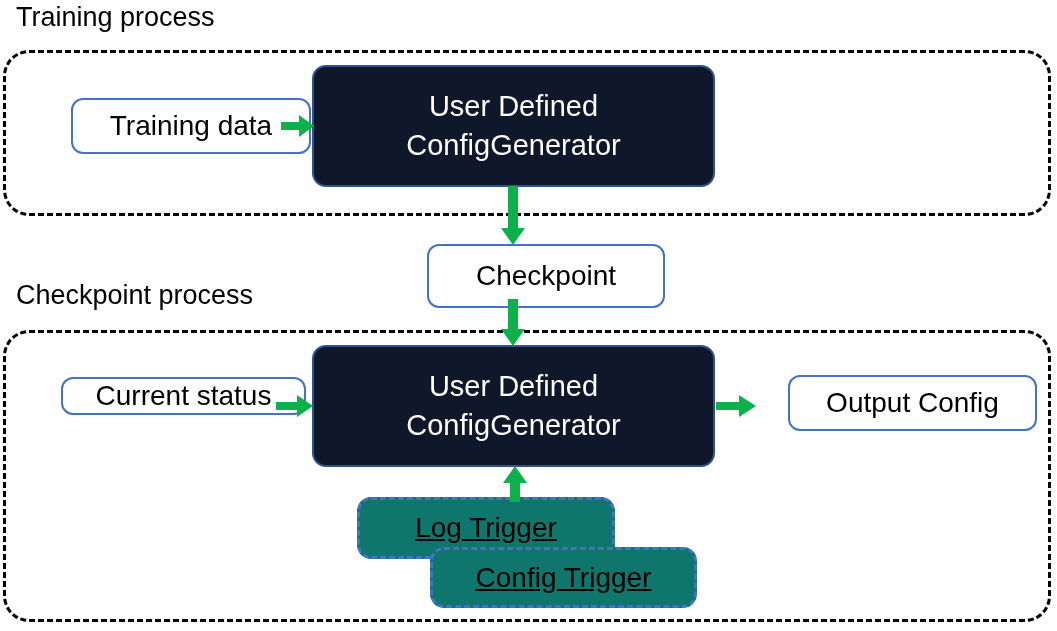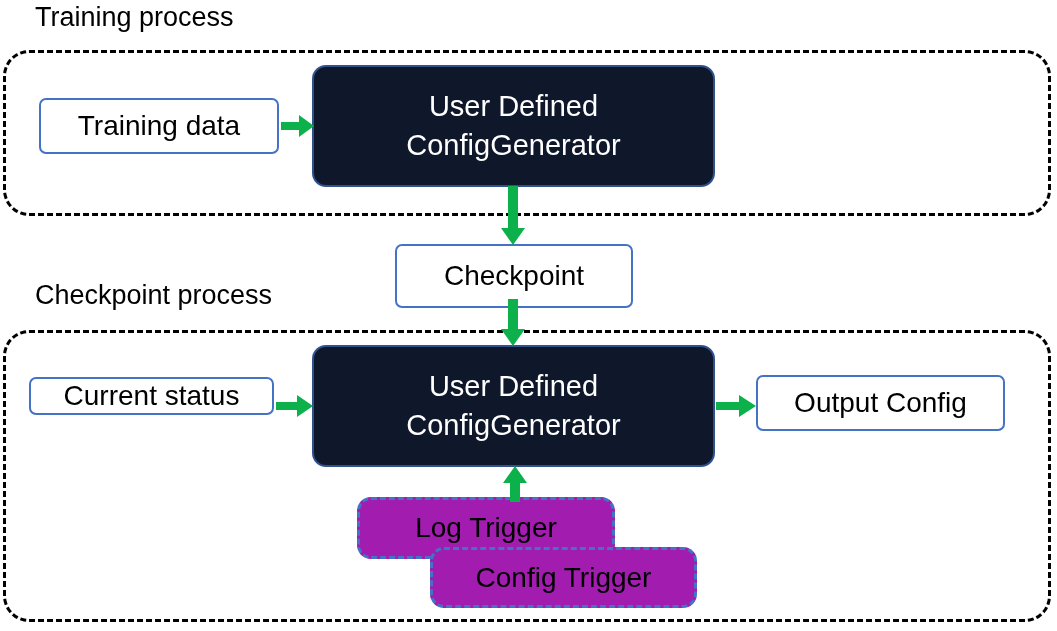--- a/index.html
+++ b/index.html
@@ -19,21 +19,20 @@
   }
 
   
   .section-title {
     position: absolute;
     font-size: 27px;
     line-height: 1;
     color: #000000;
     white-space: nowrap;
     font-family: "Liberation Sans", sans-serif;
-    margin-left: 19px;
   }
   #title-training { left: 16px; top: 4px; }
   #title-inference { left: 16px; top: 282px; }
 
   
   .process-box {
     position: absolute;
     border: 3px dashed #000000;
     border-radius: 26px;
     box-sizing: border-box;
@@ -41,28 +40,29 @@
   }
   #box-training  { left: 3px;  top: 50px;  width: 1048px; height: 166px; }
   #box-inference { left: 3px;  top: 330px; width: 1048px; height: 292px; }
 
   
   .node {
     position: absolute;
     box-sizing: border-box;
     background: #ffffff;
     border: 2px solid #4472C4;
-    border-radius: 7px;
+    border-radius: 12px;
     display: flex;
     align-items: center;
     justify-content: center;
     color: #000000;
     font-size: 28px;
     font-family: "Liberation Sans", sans-serif;
     white-space: nowrap;
+    margin-left: 32px;
   }
   #node-training-data { left: 39px;  top: 98px;  width: 240px; height: 56px; }
   #node-checkpoint    { left: 395px; top: 244px; width: 238px; height: 64px; }
   #node-current-status{ left: 29px;  top: 377px; width: 245px; height: 38px; }
   #node-output-config { left: 756px; top: 375px; width: 249px; height: 56px; }
 
   
   .gen-box {
     position: absolute;
     box-sizing: border-box;
@@ -80,30 +80,31 @@
     white-space: nowrap;
     z-index: 3;
   }
   #gen-training  { left: 312px; top: 65px;  width: 403px; height: 122px; }
   #gen-inference { left: 312px; top: 345px; width: 403px; height: 122px; }
 
   
   .trigger {
     position: absolute;
     box-sizing: border-box;
-    background: #a21caf;
+    background: #0f766e;
     border: 3px dashed #4472C4;
     border-radius: 14px;
     display: flex;
     align-items: center;
     justify-content: center;
     color: #000000;
     font-size: 28px;
     font-family: "Liberation Sans", sans-serif;
     white-space: nowrap;
+    text-decoration: underline;
   }
   #trigger-log   { left: 357px; top: 497px; width: 258px; height: 62px; z-index: 1; }
   #trigger-clock { left: 430px; top: 547px; width: 267px; height: 61px; z-index: 2; }
 
   
   .arrow {
     position: absolute;
     z-index: 4;
   }
   .arrow svg { display: block; }

